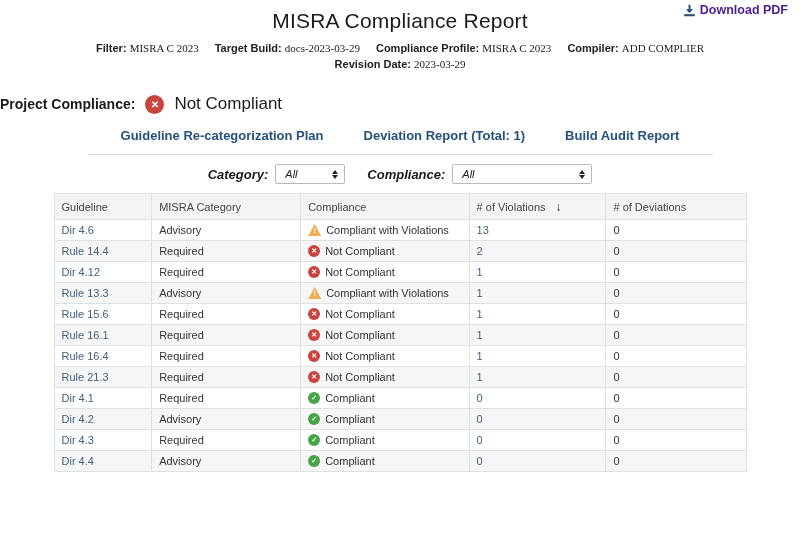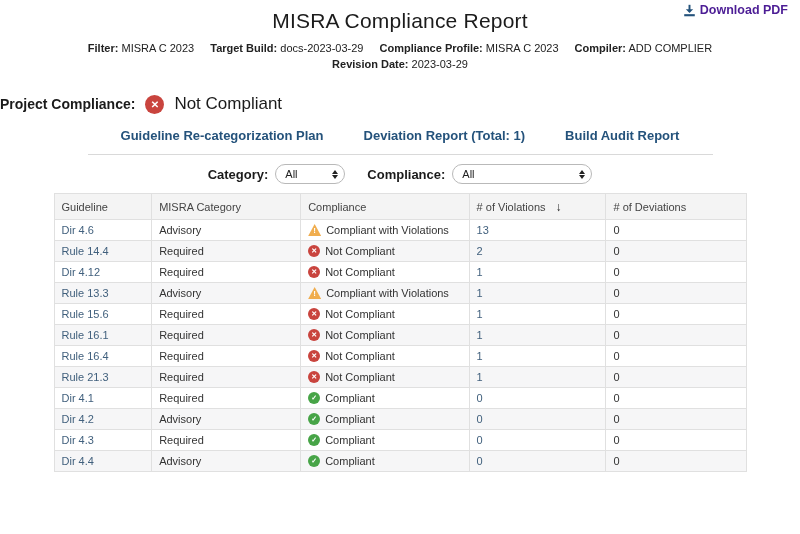--- a/index.html
+++ b/index.html
@@ -38,21 +38,21 @@
   .meta {
     margin-top: 8px;
     text-align: center;
     font-size: 11px;
     color: #222;
     line-height: 15px;
   }
   .meta-row { display: flex; justify-content: center; gap: 16px; flex-wrap: nowrap; }
   .meta-item { white-space: nowrap; }
   .meta-label { font-weight: 700; }
-  .meta-value { font-weight: 400; }
+  .meta-value { font-weight: 400; font-family: Liberation Serif, serif; }
   .meta-row2 { margin-top: 1px; }
 
   
   .project-compliance {
     margin-top: 22px;
     display: flex;
     justify-content: flex-start;
     align-items: center;
     gap: 10px;
   }
@@ -110,29 +110,29 @@
   }
 
   
   .filters {
     margin-top: 9px;
     display: flex;
     justify-content: center;
     align-items: center;
     gap: 22px;
   }
-  .filter-group { display: flex; align-items: center; gap: 7px; }
+  .filter-group { display: flex; align-items: center; gap: 7px; font-style: italic; }
   .filter-label { font-size: 13px; font-weight: 700; color: #1b1b1b; }
   .select-box {
     display: inline-flex;
     align-items: center;
     justify-content: space-between;
     height: 20px;
     border: 1px solid #b9b9b9;
-    border-radius: 10px;
+    border-radius: 2px;
     background: #fff;
     padding: 0 6px 0 9px;
     font-size: 11px;
     color: #222;
     cursor: pointer;
   }
   .select-box.w-sm { width: 70px; }
   .select-box.w-lg { width: 140px; }
   .updown { display: inline-flex; flex-direction: column; gap: 1px; margin-left: 6px; }
   .updown i { display: block; width: 0; height: 0; border-left: 3px solid transparent; border-right: 3px solid transparent; }

